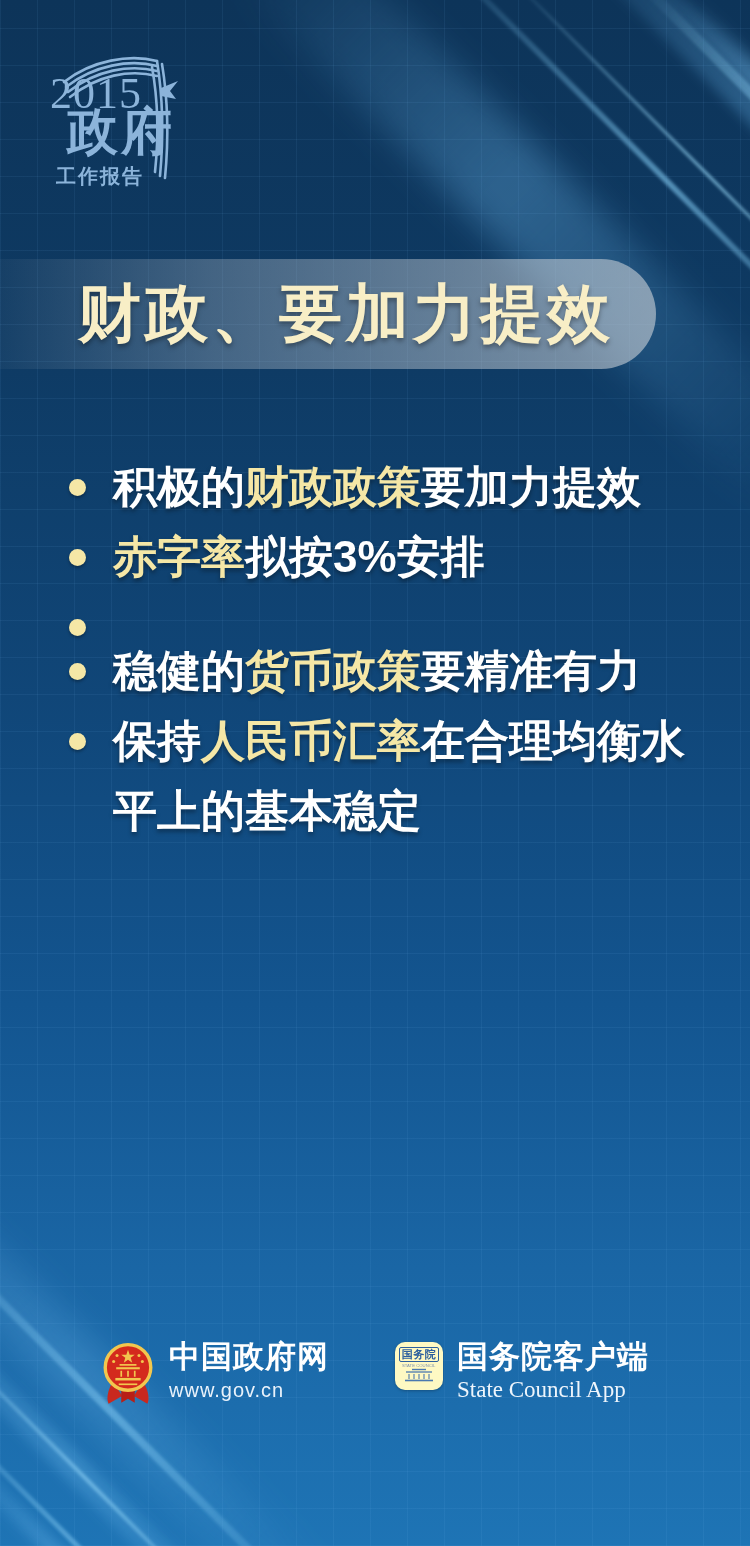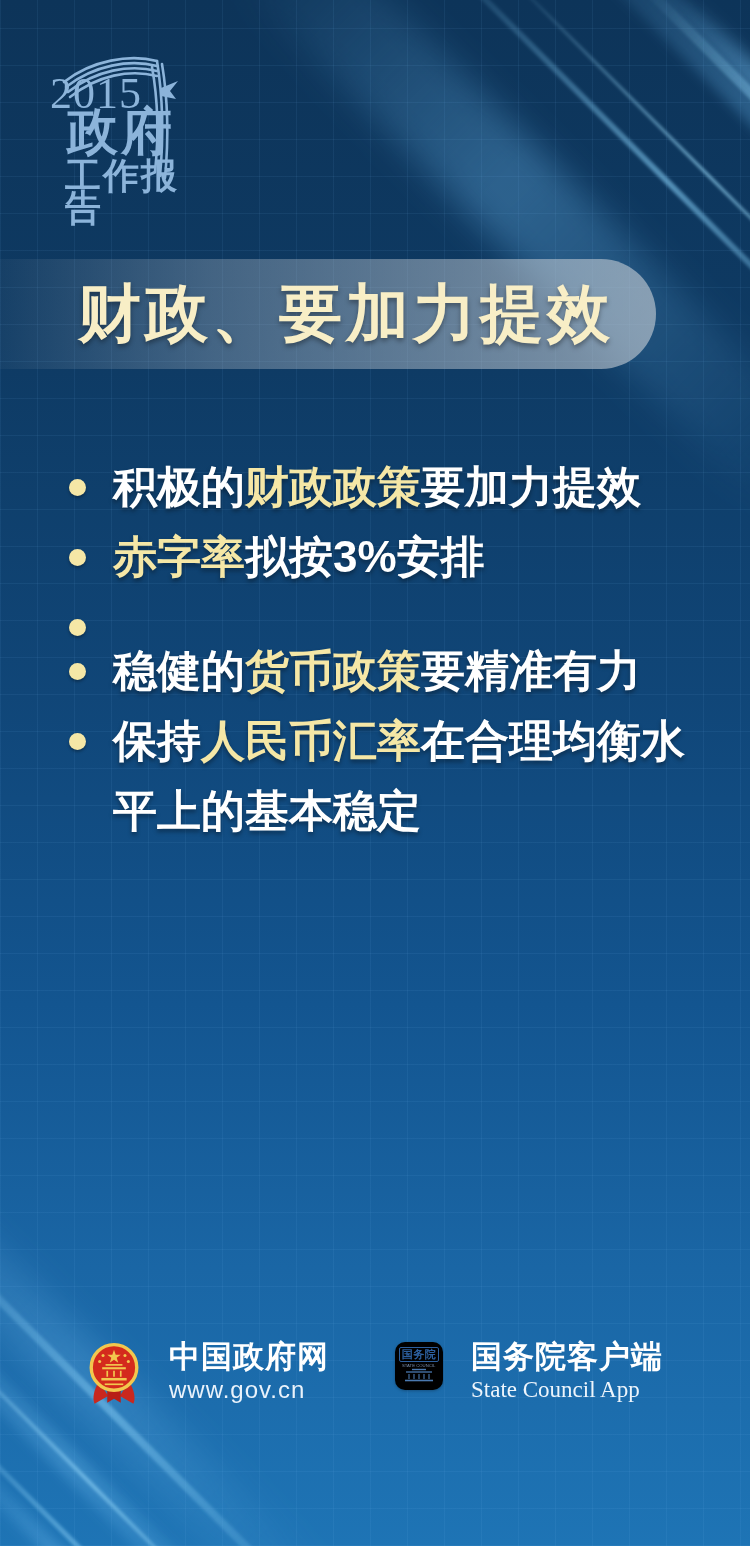--- a/index.html
+++ b/index.html
@@ -25,21 +25,21 @@
   .beam.soft{filter:blur(16px);}
   .beam.mid{filter:blur(6px);}
   .beam.sharp{filter:blur(1.5px);}
 
   
   .report-logo{position:absolute;left:48px;top:48px;width:150px;height:150px;color:var(--logo-blue);}
   .logo-book{position:absolute;left:12px;top:0;}
   .logo-year{position:absolute;left:2px;top:24px;font-family:"Liberation Serif","DejaVu Serif",serif;
     font-size:44px;line-height:44px;font-weight:400;letter-spacing:1px;}
   .logo-title{position:absolute;left:3px;top:56px;font-size:51px;line-height:56px;font-weight:700;letter-spacing:3px;margin-left:16px;}
-  .logo-subtitle{position:absolute;left:17px;top:112px;font-size:36px;line-height:32px;font-weight:700;letter-spacing:2px;font-family:Liberation Serif, serif;}
+  .logo-subtitle{position:absolute;left:8px;top:112px;font-size:20px;line-height:32px;font-weight:700;letter-spacing:2px;font-family:Liberation Serif, serif;}
 
   
   .title-pill{
     position:absolute;left:0;top:259px;width:656px;height:110px;
     border-radius:0 55px 55px 0;
     background:linear-gradient(90deg, rgba(180,192,204,0.05) 0%, rgba(190,198,208,0.30) 32%, rgba(200,207,214,0.62) 100%);
   }
   .title-text{
     position:absolute;left:78px;top:50%;transform:translateY(-50%);
     font-size:63px;font-weight:900;letter-spacing:4px;white-space:nowrap;
@@ -50,25 +50,25 @@
   .policy-list{position:absolute;left:0;top:435px;width:750px;margin:17px;padding:0;list-style:none;}
   .list-item{display:flex;align-items:flex-start;}
   .bullet-dot{flex:none;width:17px;height:17px;border-radius:50%;background:var(--highlight-yellow);
     margin:27px 0 0 52px;box-shadow:0 2px 3px rgba(0,0,0,0.3);}
   .item-text{margin-left:27px;width:598px;font-size:44px;line-height:70px;font-weight:700;
     color:var(--text-white);text-shadow:0 3px 4px rgba(0,0,0,0.35);}
   .item-text .hl{color:var(--highlight-yellow);}
 
   
   .footer{position:absolute;left:0;top:1338px;width:750px;display:flex;justify-content:center;gap:66px;}
-  .footer-brand{display:flex;gap:28px;align-items:flex-start;}
+  .footer-brand{display:flex;gap:14px;align-items:flex-start;}
   .gov-name,.app-name{font-size:31px;line-height:38px;font-weight:700;color:var(--text-white);letter-spacing:1px;}
-  .gov-url{font-size:24px;line-height:24px;color:#e9f2fb;letter-spacing:1px;margin-top:2px;}
+  .gov-url{font-size:20px;line-height:24px;color:#e9f2fb;letter-spacing:1px;margin-top:2px;}
   .app-subtitle{font-family:Liberation Serif, serif;font-size:23px;line-height:26px;color:#eef5fc;margin-top:1px;}
-  .app-icon{flex:none;width:48px;height:48px;background:#000000;border-radius:10px;margin-top:4px;
+  .app-icon{flex:none;width:48px;height:48px;background:#fef9c3;border-radius:10px;margin-top:4px;
     display:flex;flex-direction:column;align-items:center;box-shadow:0 1px 3px rgba(0,0,0,0.25);}
   .app-icon-box{margin-top:5px;border:1.5px solid var(--app-blue);border-radius:2px;padding:0 2px;
     font-size:11px;line-height:13px;font-weight:700;color:var(--app-blue);letter-spacing:0.5px;}
   .app-icon-sub{font-size:5px;line-height:6px;color:#7a90b0;transform:scale(.85);white-space:nowrap;}
   .emblem{flex:none;margin-top:2px;}
 </style>
 </head>
 <body>
 
 <div class="beam soft" style="top:-90px;left:300px;width:760px;height:95px;background:linear-gradient(90deg,rgba(120,200,255,0) 0%,rgba(120,200,255,0.30) 45%,rgba(120,200,255,0) 100%);"></div>

